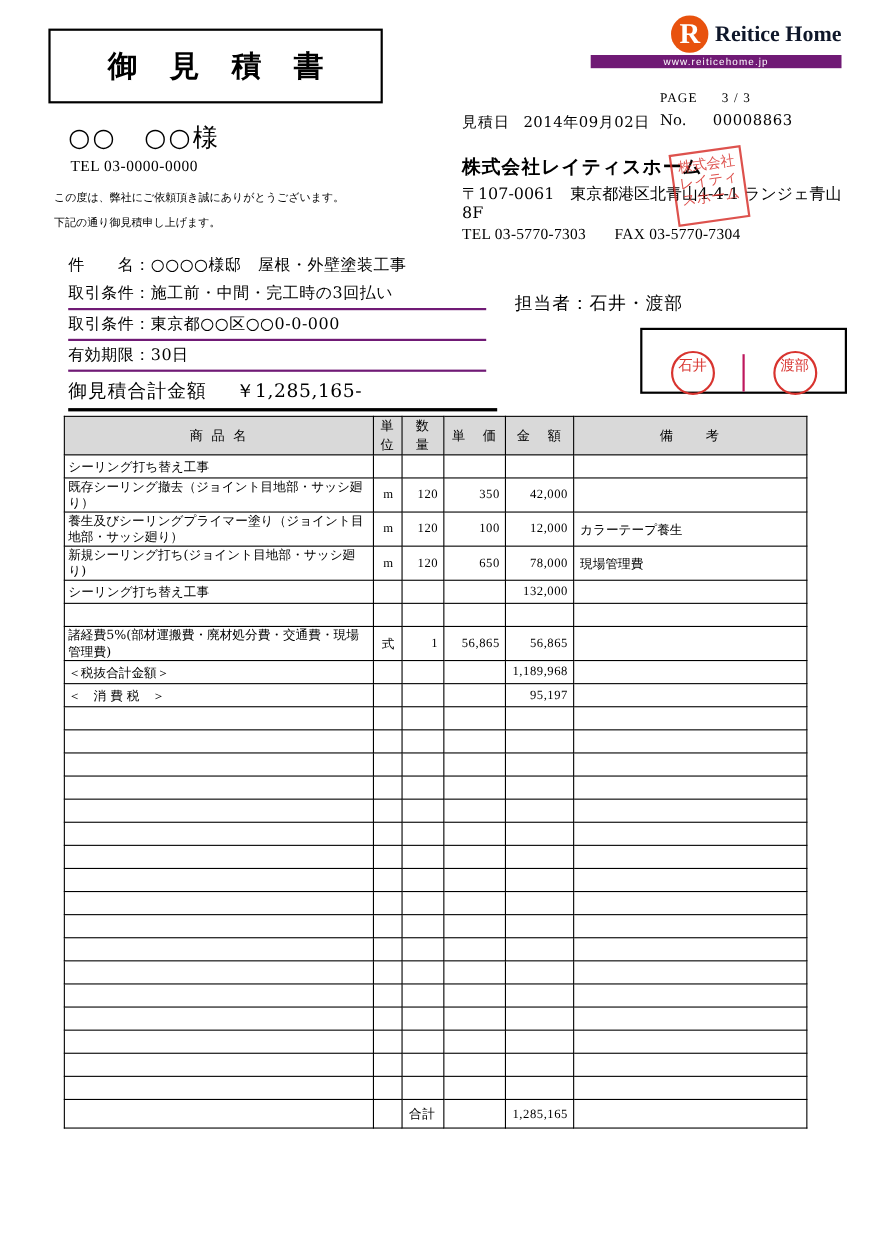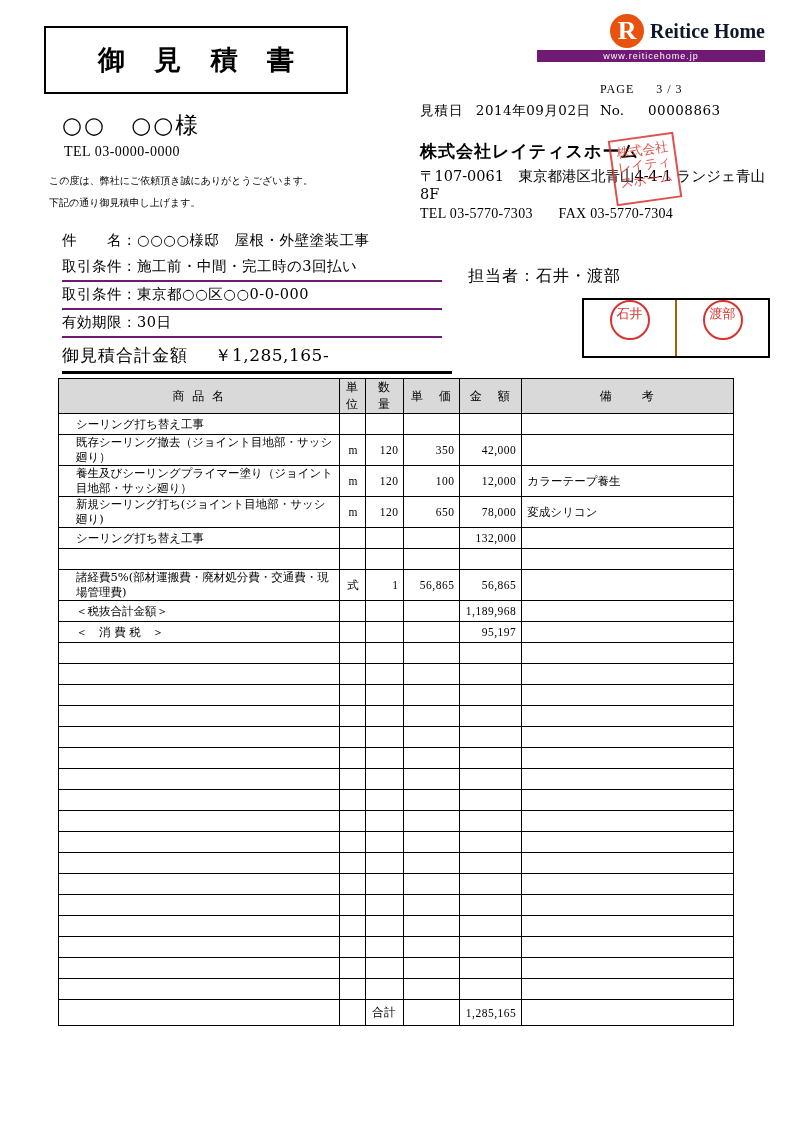--- a/index.html
+++ b/index.html
@@ -224,24 +224,26 @@
     left: 582px;
     top: 298px;
     width: 184px;
     height: 56px;
     border: 2px solid #000;
     display: flex;
   }
   .stamp-cell {
     flex: 1 1 50%;
     display: flex;
+    align-items: center;
     justify-content: center;
     position: relative;
-  }
-  .stamp-cell + .stamp-cell { border-left: 2px solid #a16207; }
+    margin-top: 22px;
+  }
+  .stamp-cell + .stamp-cell { border-left: 2px solid #be185d; }
   .stamp-circle {
     width: 40px;
     height: 40px;
     border-radius: 50%;
     border: 2px solid #d8342f;
     color: #d8342f;
     font-size: 13px;
     line-height: 14px;
     text-align: center;
     padding-top: 5px;
@@ -273,21 +275,21 @@
     letter-spacing: 2px;
     height: 22px;
   }
   .c-name  { width: 282px; text-align: left; }
   .c-unit  { width: 26px;  text-align: center; }
   .c-qty   { width: 38px;  text-align: right; }
   .c-price { width: 56px;  text-align: right; }
   .c-amt   { width: 62px;  text-align: right; }
   .c-note  { width: 212px; text-align: left; }
 
-  .items td.c-name   { padding-left: 17px; letter-spacing: 0px; }
+  .items td.c-name   { padding-left: 3px; letter-spacing: 0px; }
   .items td.c-qty,
   .items td.c-price,
   .items td.c-amt    { padding-right: 5px; letter-spacing: 0.5px; font-family: "Liberation Serif", serif;}
   .items td.c-note   { padding-left: 5px; }
   .items td.c-unit   { font-family: "Liberation Serif", serif; }
 
   .row-tall td { height: 28px; }
   .small-name { font-size: 10.5px; }
 
   .total-row td { height: 26px; }
@@ -404,21 +406,21 @@
           <td class="c-price">100</td>
           <td class="c-amt">12,000</td>
           <td class="c-note">カラーテープ養生</td>
         </tr>
         <tr>
           <td class="c-name small-name">新規シーリング打ち(ジョイント目地部・サッシ廻り)</td>
           <td class="c-unit">m</td>
           <td class="c-qty">120</td>
           <td class="c-price">650</td>
           <td class="c-amt">78,000</td>
-          <td class="c-note">変成シリコン</td>
+          <td class="c-note">現場管理費</td>
         </tr>
         <tr>
           <td class="c-name">シーリング打ち替え工事</td>
           <td class="c-unit"></td>
           <td class="c-qty"></td>
           <td class="c-price"></td>
           <td class="c-amt">132,000</td>
           <td class="c-note"></td>
         </tr>
         <tr>

